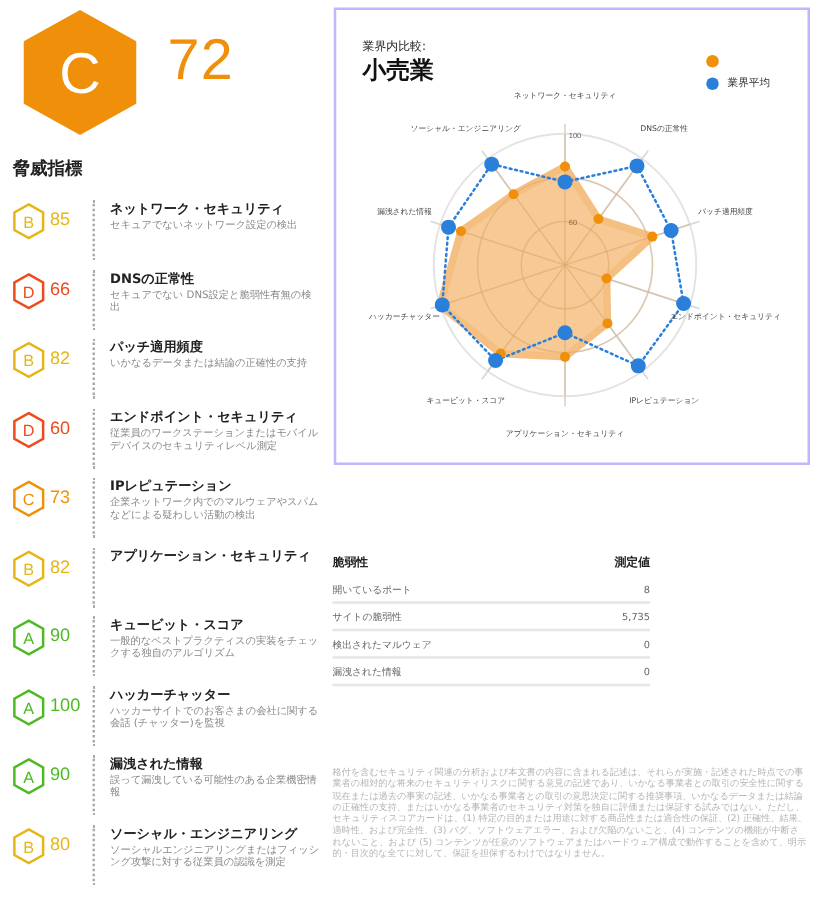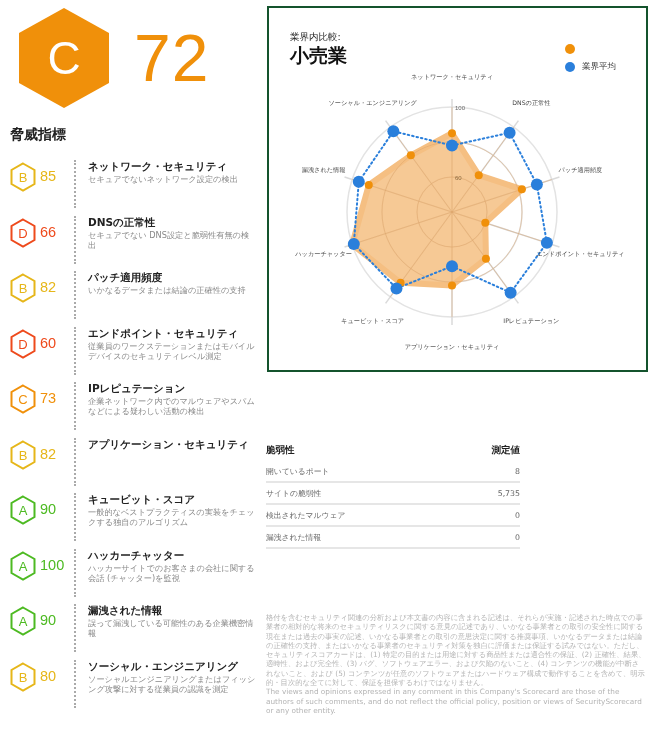--- a/index.html
+++ b/index.html
@@ -1,33 +1,33 @@
 <!DOCTYPE html>
 <html><head>
 <meta charset="utf-8">
 <style>
   * { box-sizing: border-box; margin: 0; padding: 0; }
   html, body { width: 654px; height: 732px; background: #ffffff; overflow: hidden; }
   body { font-family: "DejaVu Sans", "Liberation Sans", sans-serif; color: #222; position: relative; }
 
   .overall { position: absolute; left: 14px; top: 6px; width: 250px; height: 100px; }
   .overall svg { position: absolute; left: 0; top: 0; }
-  .overall .score { position: absolute; left: 120px; top: 14px; font-size: 66px; color: #F0900A; font-family: "Liberation Sans", sans-serif; letter-spacing: 1px; }
+  .overall .score { position: absolute; left: 120px; top: 14px; font-size: 46px; color: #F0900A; font-family: "Liberation Sans", sans-serif; letter-spacing: 1px; }
 
   .section-title { position: absolute; left: 10px; top: 126px; font-size: 14px; font-weight: bold; color: #222; }
 
   .factors { position: absolute; left: 0; top: 152px; width: 260px; }
   .factor { position: relative; height: 55.5px; }
   .factor .hex { position: absolute; left: 10px; top: 10px; }
   .factor .fscore { position: absolute; left: 40px; top: 16px; font-size: 14.5px; font-family: Liberation Sans, sans-serif; }
   .factor .sep { position: absolute; left: 74px; top: 8px; width: 2px; height: 48px; border-left: 2px dotted #aaa; }
   .factor .fname { position: absolute; left: 88px; top: 8px; font-size: 10.5px; font-weight: bold; color: #222; white-space: nowrap; }
   .factor .fdesc { position: absolute; left: 88px; top: 22px; width: 168px; font-size: 8.2px; line-height: 10px; color: #888; }
 
-  .card { position: absolute; left: 267px; top: 6px; width: 381px; height: 366px; border: 2px solid #14532d; background: #fff; }
+  .card { position: absolute; left: 267px; top: 6px; width: 381px; height: 366px; border: 2px solid #c4b5fd; background: #fff; }
   .card .sub { position: absolute; left: 21px; top: 23px; font-size: 9.5px; color: #222; }
   .card .title { position: absolute; left: 21px; top: 35px; font-size: 19px; font-weight: bold; color: #111; }
   .legend { position: absolute; left: 296px; top: 32px; }
   .legend .li { display: flex; align-items: center; height: 18px; }
   .legend .dot { width: 10px; height: 10px; border-radius: 50%; margin-right: 7px; }
   .legend .ltxt { font-size: 8.5px; color: #333; }
   .radar { position: absolute; left: 0; top: 0; }
   .axis-label { position: absolute; font-size: 6.2px; color: #444; white-space: nowrap; transform: translate(-50%, -50%); }
 
   .vtable { position: absolute; left: 266px; top: 444px; width: 254px; }
@@ -251,14 +251,13 @@
       </div>
       <div class="row">
         <span>漏洩された情報</span>
         <span>0</span>
       </div>
     </div>
 </div>
 
 <div class="disclaimer">
   <div>格付を含むセキュリティ関連の分析および本文書の内容に含まれる記述は、それらが実施・記述された時点での事業者の相対的な将来のセキュリティリスクに関する意見の記述であり、いかなる事業者との取引の安全性に関する現在または過去の事実の記述、いかなる事業者との取引の意思決定に関する推奨事項、いかなるデータまたは結論の正確性の支持、またはいかなる事業者のセキュリティ対策を独自に評価または保証する試みではない。ただし、セキュリティスコアカードは、(1) 特定の目的または用途に対する商品性または適合性の保証、(2) 正確性、結果、適時性、および完全性、(3) バグ、ソフトウェアエラー、および欠陥のないこと、(4) コンテンツの機能が中断されないこと、および (5) コンテンツが任意のソフトウェアまたはハードウェア構成で動作することを含めて、明示的・目次的な全てに対して、保証を担保するわけではなりません。</div>
-  <div class="en">The views and opinions expressed in any comment in this Company's Scorecard are those of the authors of such comments, and do not reflect the official policy, position or views of SecurityScorecard or any other entity.</div>
 </div>
 
 </body></html>

